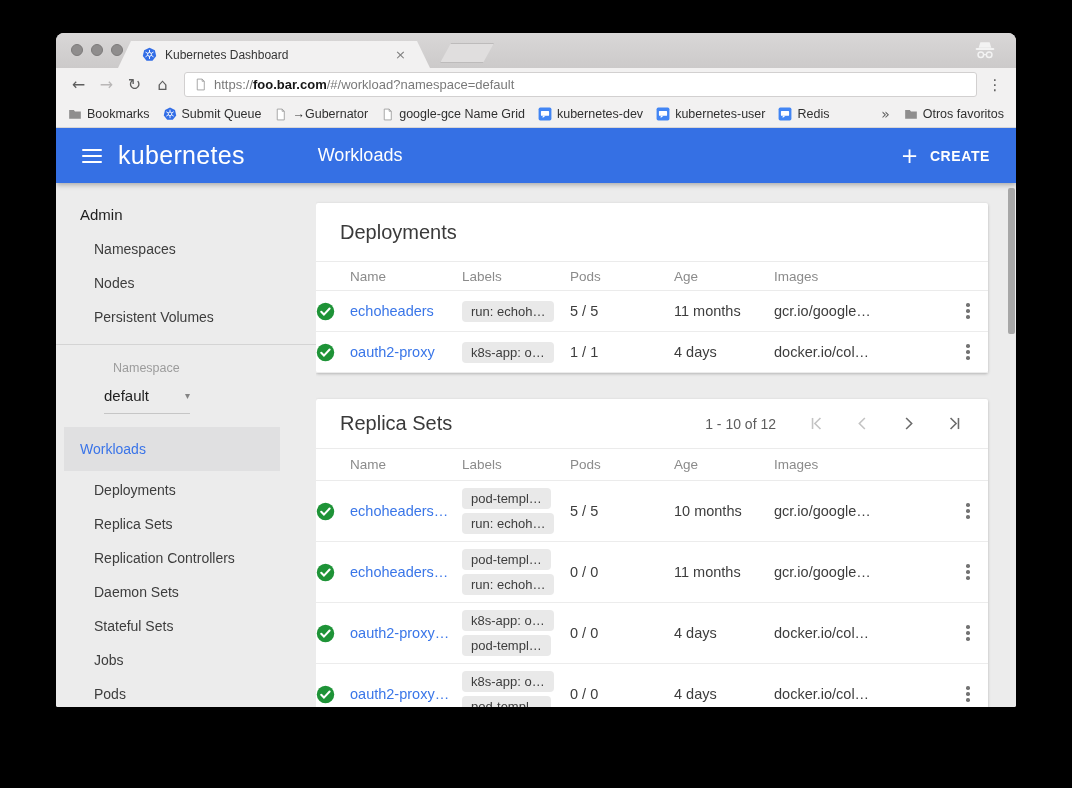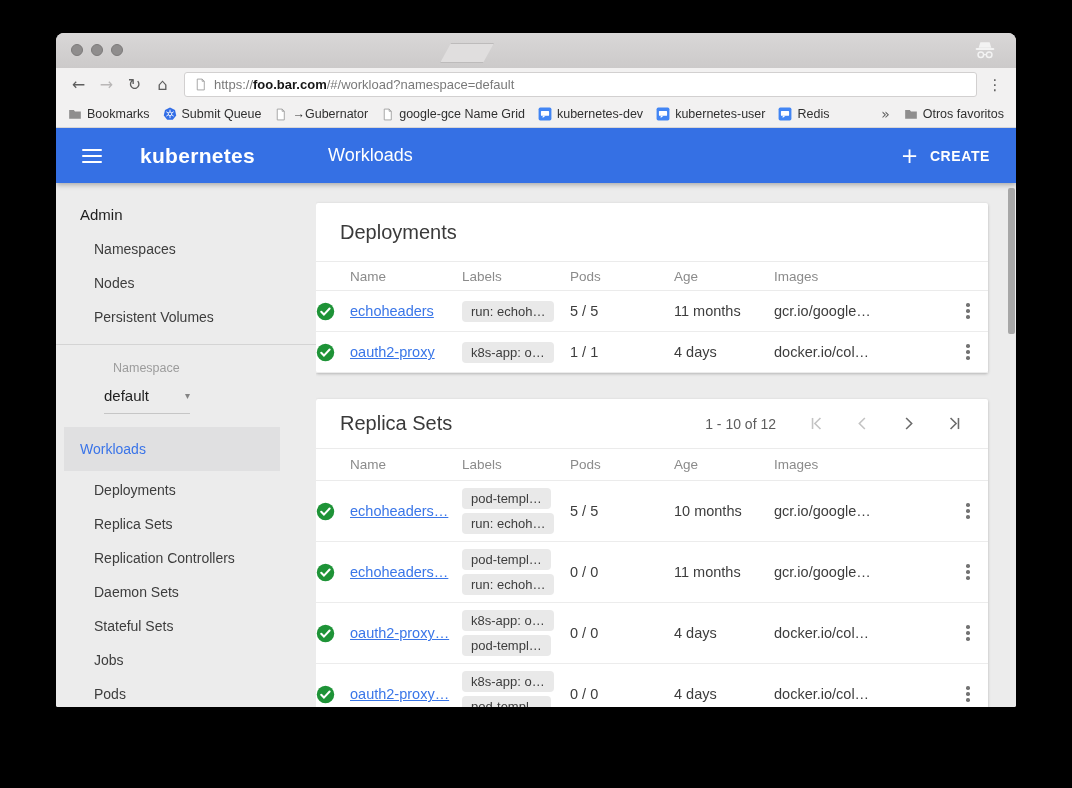--- a/index.html
+++ b/index.html
@@ -43,21 +43,21 @@
   .bm svg { flex-shrink:0; }
   .bm-right { margin-left:auto; display:flex; align-items:center; gap:14px; }
   .bm-overflow { color:#5f5f5f; font-size:14px; }
 
   
   .page { height:579px; background:#ececec; position:relative; overflow:hidden; }
   .appbar { height:55px; background:#3570e4; display:flex; align-items:center; padding:0 26px;
     color:#fff; box-shadow:0 2px 5px rgba(0,0,0,.28); position:relative; z-index:3; }
   .hamburger { width:20px; display:flex; flex-direction:column; gap:4px; }
   .hamburger span { height:2px; background:#fff; border-radius:1px; }
-  .brand { font-size:21px; font-weight:bold; margin-left:38px; letter-spacing:.3px; }
+  .brand { font-size:25px; font-weight:normal; margin-left:16px; letter-spacing:.3px; }
   .appbar-title { font-size:18px; margin-left:73px; font-weight:400; }
   .create-btn { margin-left:auto; display:flex; align-items:center; gap:11px;
     font-size:14px; font-weight:bold; letter-spacing:.6px; }
   .create-plus { font-size:21px; font-weight:400; line-height:14px; }
 
   .page-body { display:flex; height:524px; }
 
   
   .sidebar { width:260px; flex-shrink:0; padding-top:14px; }
   .nav-top { padding:9px 0 9px 24px; font-size:15px; color:#1e1e1e; }
@@ -86,21 +86,21 @@
 
   .tbl-head, .tbl-row { display:grid; grid-template-columns:34px 112px 108px 104px 100px 1fr 40px;
     align-items:center; padding:0 0; }
   .tbl-head { height:30px; border-top:1px solid #ebebeb; border-bottom:1px solid #ebebeb;
     color:#8b8b8b; font-size:13.5px; }
   .card-replicasets .tbl-head { height:33px; }
   .tbl-row { border-bottom:1px solid #ececec; font-size:14.5px; color:#3d3d3d; }
   .card-deployments .tbl-row { height:41px; }
   .card-replicasets .tbl-row { height:61px; }
   .status-cell svg { width:19px; height:19px; display:block; }
-  .name-link { color:#3a76e8; white-space:nowrap; overflow:hidden;text-decoration:underline; }
+  .name-link { color:#3a76e8; white-space:nowrap; overflow:hidden; }
   .labels-cell { display:flex; flex-direction:column; align-items:flex-start; gap:4px; padding:4px 0; }
   .chip { background:#e9e9e9; border-radius:4px; padding:3px 9px; font-size:13px; color:#3d3d3d;
     white-space:nowrap; max-width:96px; overflow:hidden; }
   .cell-text { white-space:nowrap; overflow:hidden; }
   .kebab { display:flex; flex-direction:column; gap:2.5px; align-items:center; justify-self:center; }
   .kebab i { width:3.5px; height:3.5px; border-radius:50%; background:#737373; }
 
   .scroll-thumb { position:absolute; right:1px; top:60px; width:7px; height:146px;
     background:#a7a7a7; border-radius:2px; z-index:5; }
 </style>
@@ -136,20 +136,27 @@
 </svg>
 
 <div class="window">
 
   <div class="titlebar">
     <div class="traffic">
       <span></span>
       <span></span>
       <span></span>
     </div>
+    <div class="tab">
+      <svg width="15" height="15" viewBox="0 0 24 24">
+          <use href="#def-k8s"></use>
+        </svg>
+      <span class="tab-title">Kubernetes Dashboard</span>
+      <span class="tab-close glyph">×</span>
+    </div>
     <div class="newtab"></div>
     <svg class="incognito" width="26" height="19" viewBox="0 0 28 20">
       <path d="M9 1h10l1.8 6H7.2z" fill="#f3f3f3"></path>
       <rect x="4" y="7.4" width="20" height="2" rx="1" fill="#f3f3f3"></rect>
       <circle cx="9.5" cy="14.5" r="3" fill="none" stroke="#f3f3f3" stroke-width="1.6"></circle>
       <circle cx="18.5" cy="14.5" r="3" fill="none" stroke="#f3f3f3" stroke-width="1.6"></circle>
       <path d="M12.5 14.5h3" stroke="#f3f3f3" stroke-width="1.4"></path>
     </svg>
   </div>
 

